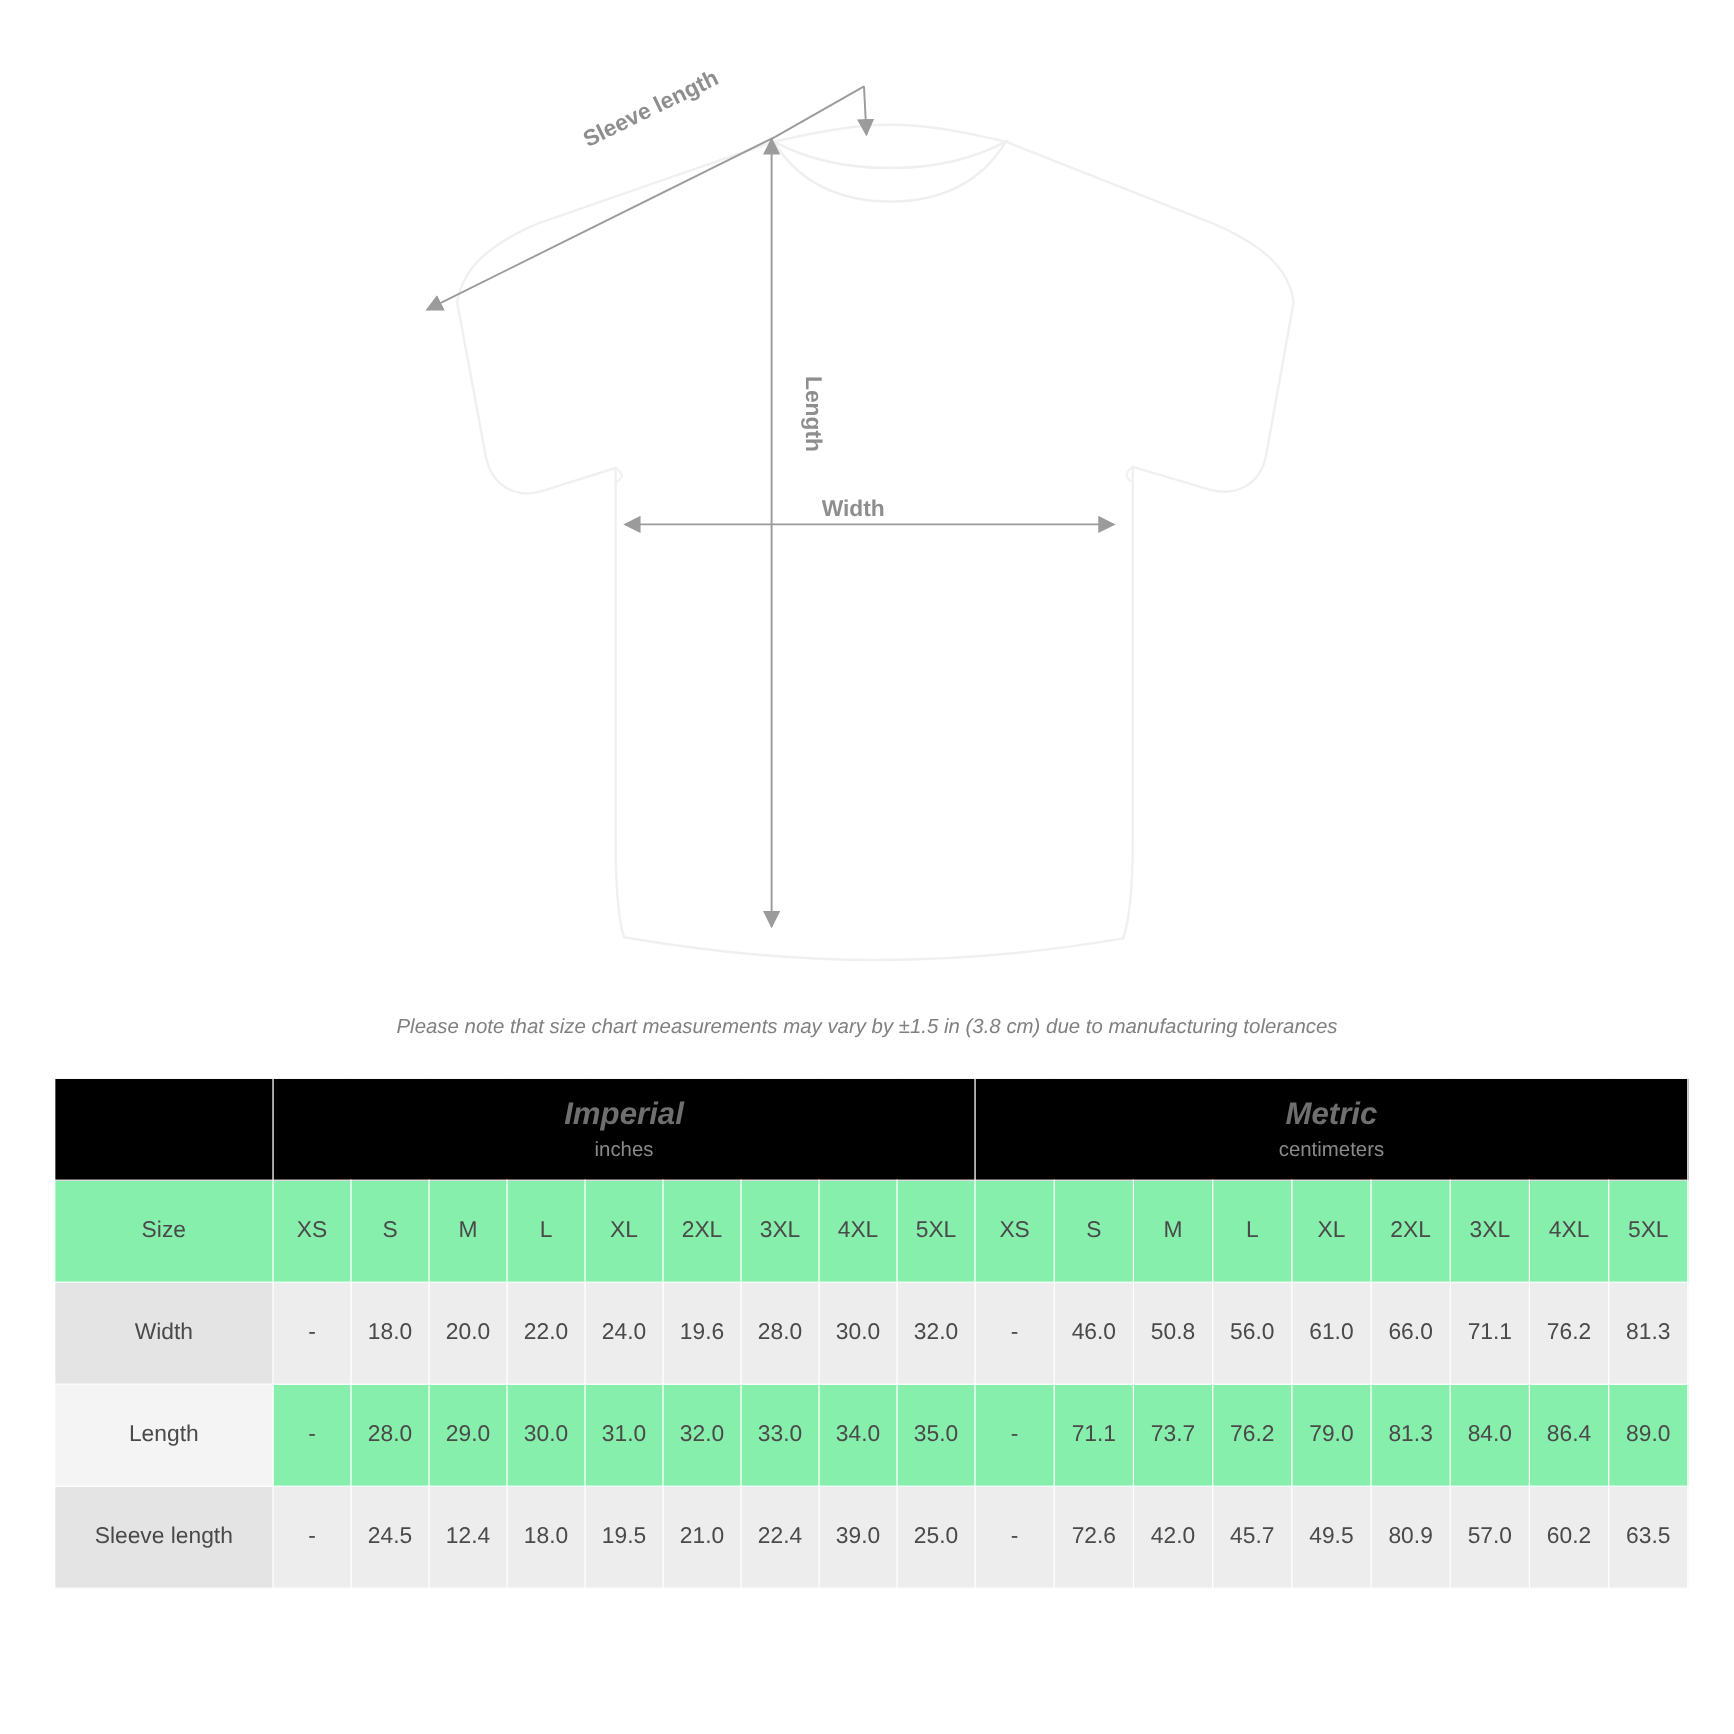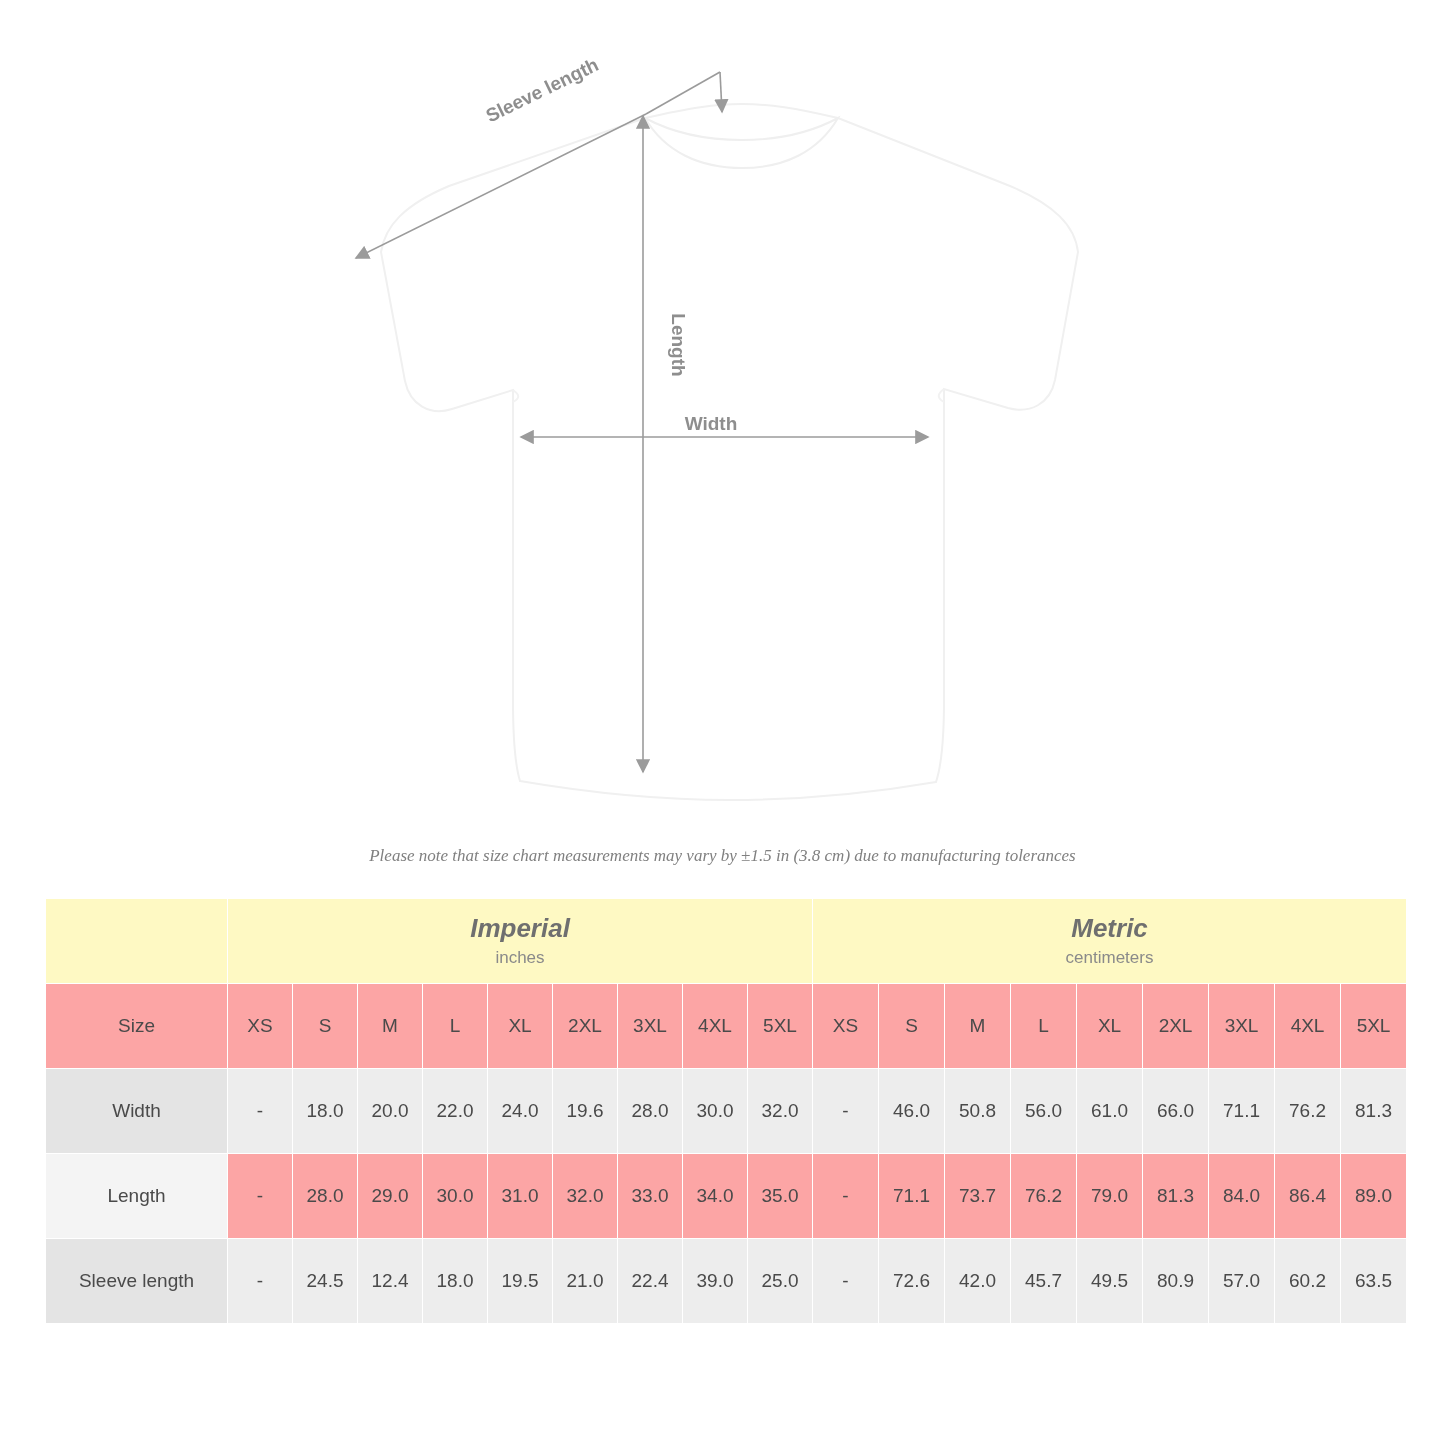--- a/index.html
+++ b/index.html
@@ -40,21 +40,20 @@
     font-size: 30px;
     font-weight: bold;
     color: #2b2b2b;
     letter-spacing: 0.2px;
   }
   .chart-note {
     font-size: 17px;
     font-style: italic;
     color: #808080;
     margin-top: 16px;
-    font-family: Liberation Serif, serif;
   }
 
   
   .table-wrap {
     margin: 32px 45px 0 45px;
   }
   table.size-table {
     border-collapse: collapse;
     width: 1355px;
     table-layout: fixed;
@@ -64,21 +63,21 @@
     border: 1px solid #ffffff;
     text-align: center;
     font-size: 19px;
     color: #4a4a4a;
     font-weight: normal;
     padding: 0;
     height: 84px;
     vertical-align: middle;
   }
   .unit-header {
-    background: #fef9c3;
+    background: #000000;
     height: 118px;
   }
   .unit-name {
     font-size: 26px;
     font-style: italic;
     font-weight: bold;
     color: #6f6f6f;
     line-height: 1.25;
   }
   .unit-sub {
@@ -97,21 +96,21 @@
     font-weight: bold;
     color: #3f3f3f;
     font-size: 20px;
   }
   .size-label-head {
     background: #ffffff;
     font-weight: bold;
     color: #3f3f3f;
     font-size: 20px;
   }
-  tr.band-light td { background: #fca5a5; }
+  tr.band-light td { background: #86efac; }
   tr.band-grey td { background: #ededed; }
   tr.band-grey td.row-head { background: #e4e4e4; }
   tr.band-light td.row-head { background: #f4f4f4; }
 </style>
 </head>
 <body>
 
 <div class="page">
 
   <div class="illustration">

